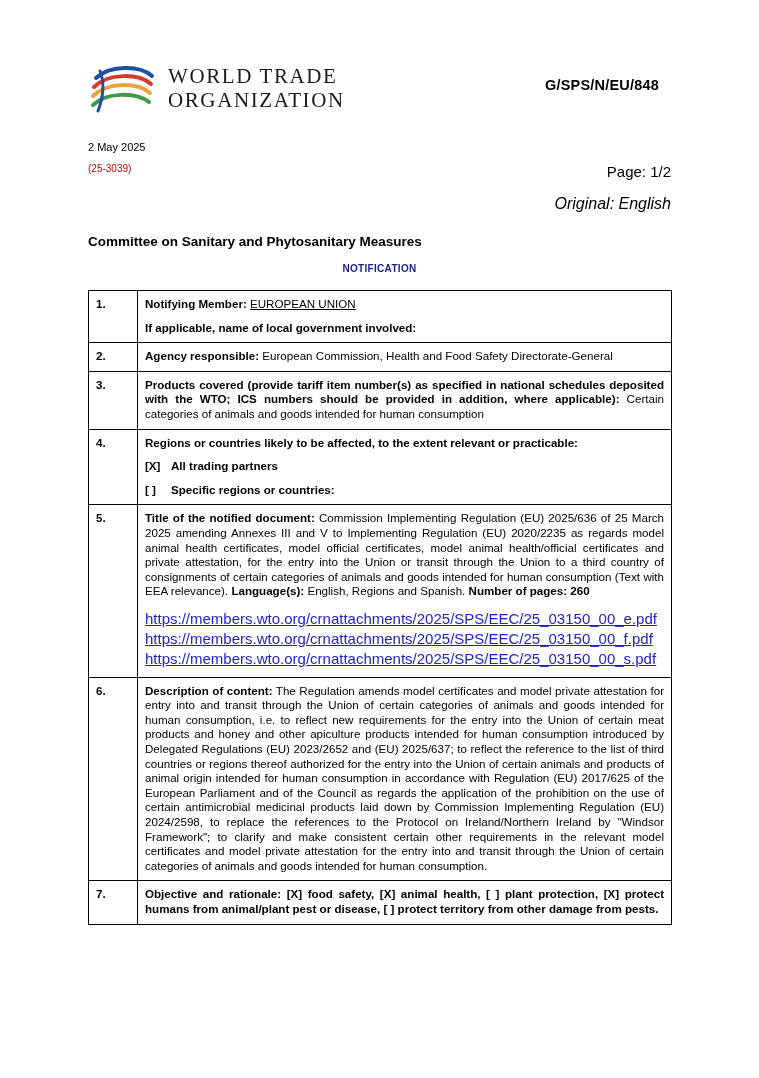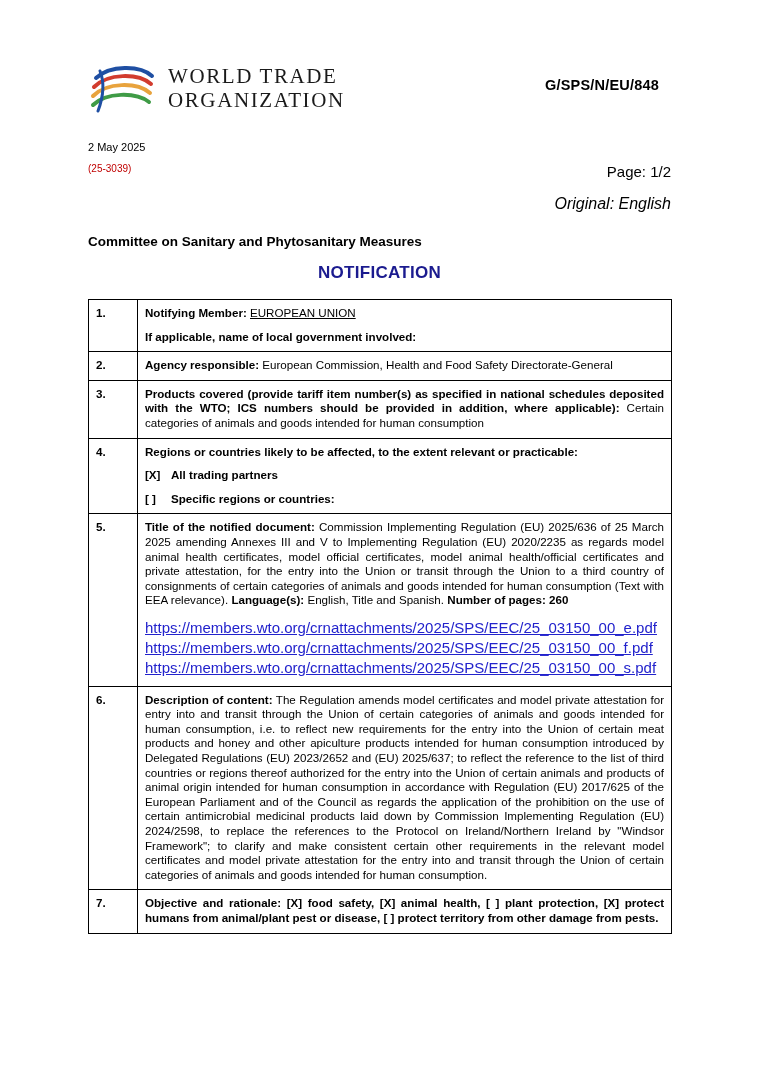--- a/index.html
+++ b/index.html
@@ -101,21 +101,21 @@
     right: 0;
     top: 0;
     font-size: 16px;
     font-style: italic;
   }
 
   .notification-title {
     text-align: center;
     color: #1b1b8f;
     font-weight: bold;
-    font-size: 17px;
+    font-size: 10px;
     margin-top: 46px;
     margin-bottom: 16px;
     letter-spacing: 0.3px;
   }
 
   
   table.notif {
     border-collapse: collapse;
     width: 584px;
     margin: 0 auto;
@@ -231,21 +231,21 @@
           </div>
         </td>
       </tr>
 
       <tr>
         <td class="num">5.</td>
         <td class="just">
           <span class="b">Title of the notified document:</span>
           <span>Commission Implementing Regulation (EU) 2025/636 of 25 March 2025 amending Annexes III and V to Implementing Regulation (EU) 2020/2235 as regards model animal health certificates, model official certificates, model animal health/official certificates and private attestation, for the entry into the Union or transit through the Union to a third country of consignments of certain categories of animals and goods intended for human consumption (Text with EEA relevance).</span>
           <span class="b">Language(s):</span>
-          <span>English, Title and Spanish.</span>
+          <span>English, Regions and Spanish.</span>
           <span class="b">Number of pages:</span>
           <span class="b">260</span>
           <div class="links-wrap">
             <a class="link" href="#">https://members.wto.org/crnattachments/2025/SPS/EEC/25_03150_00_e.pdf</a>
             <a class="link" href="#">https://members.wto.org/crnattachments/2025/SPS/EEC/25_03150_00_f.pdf</a>
             <a class="link" href="#">https://members.wto.org/crnattachments/2025/SPS/EEC/25_03150_00_s.pdf</a>
           </div>
         </td>
       </tr>
 

